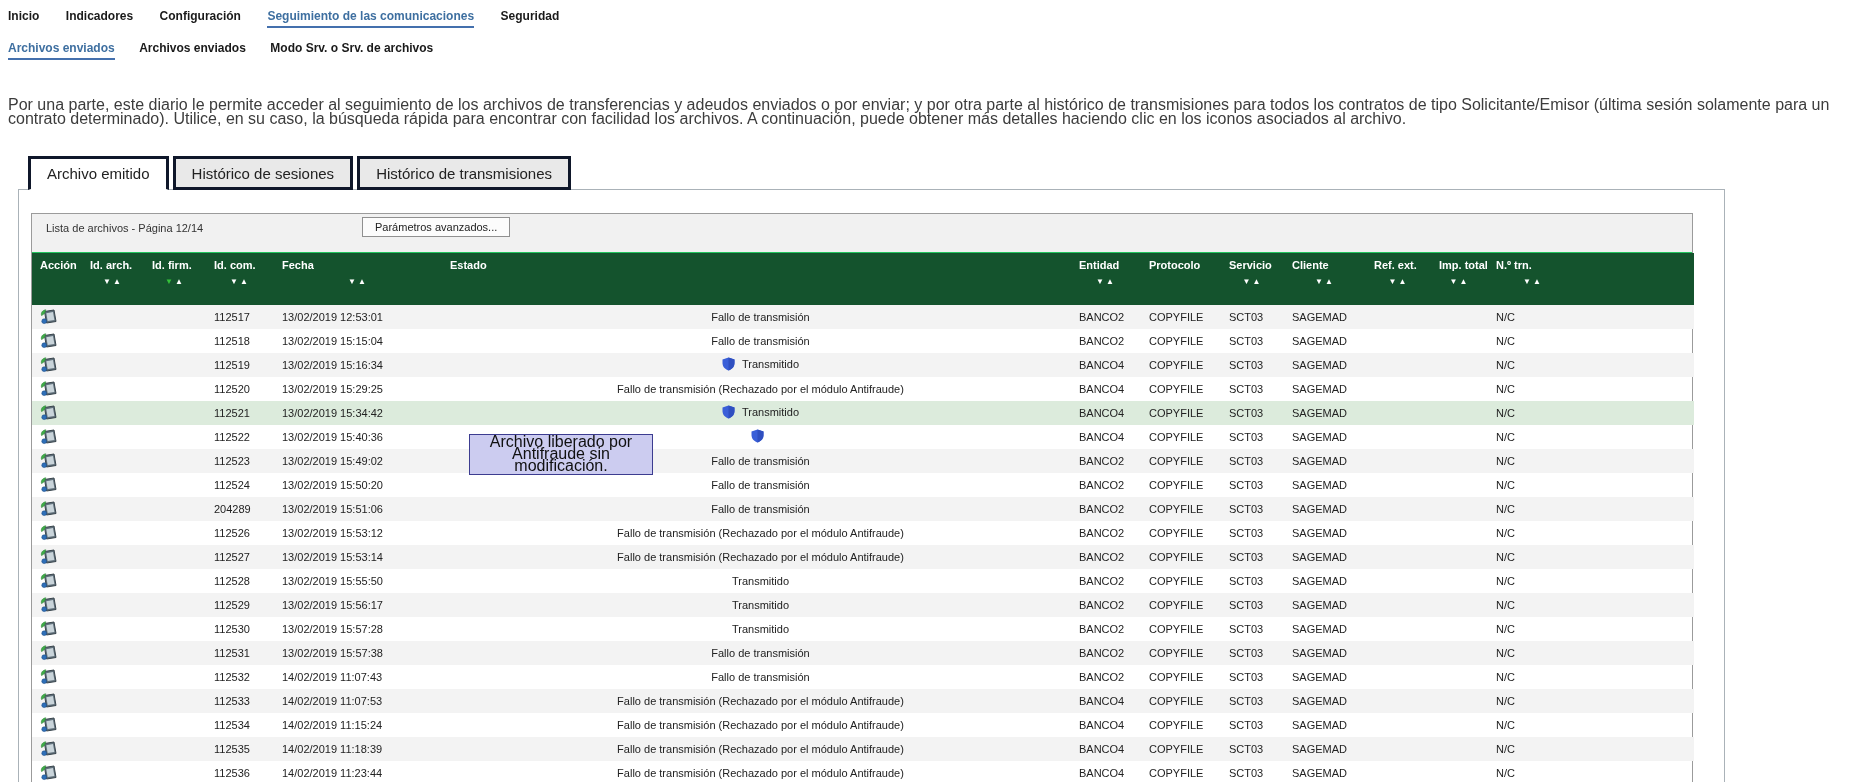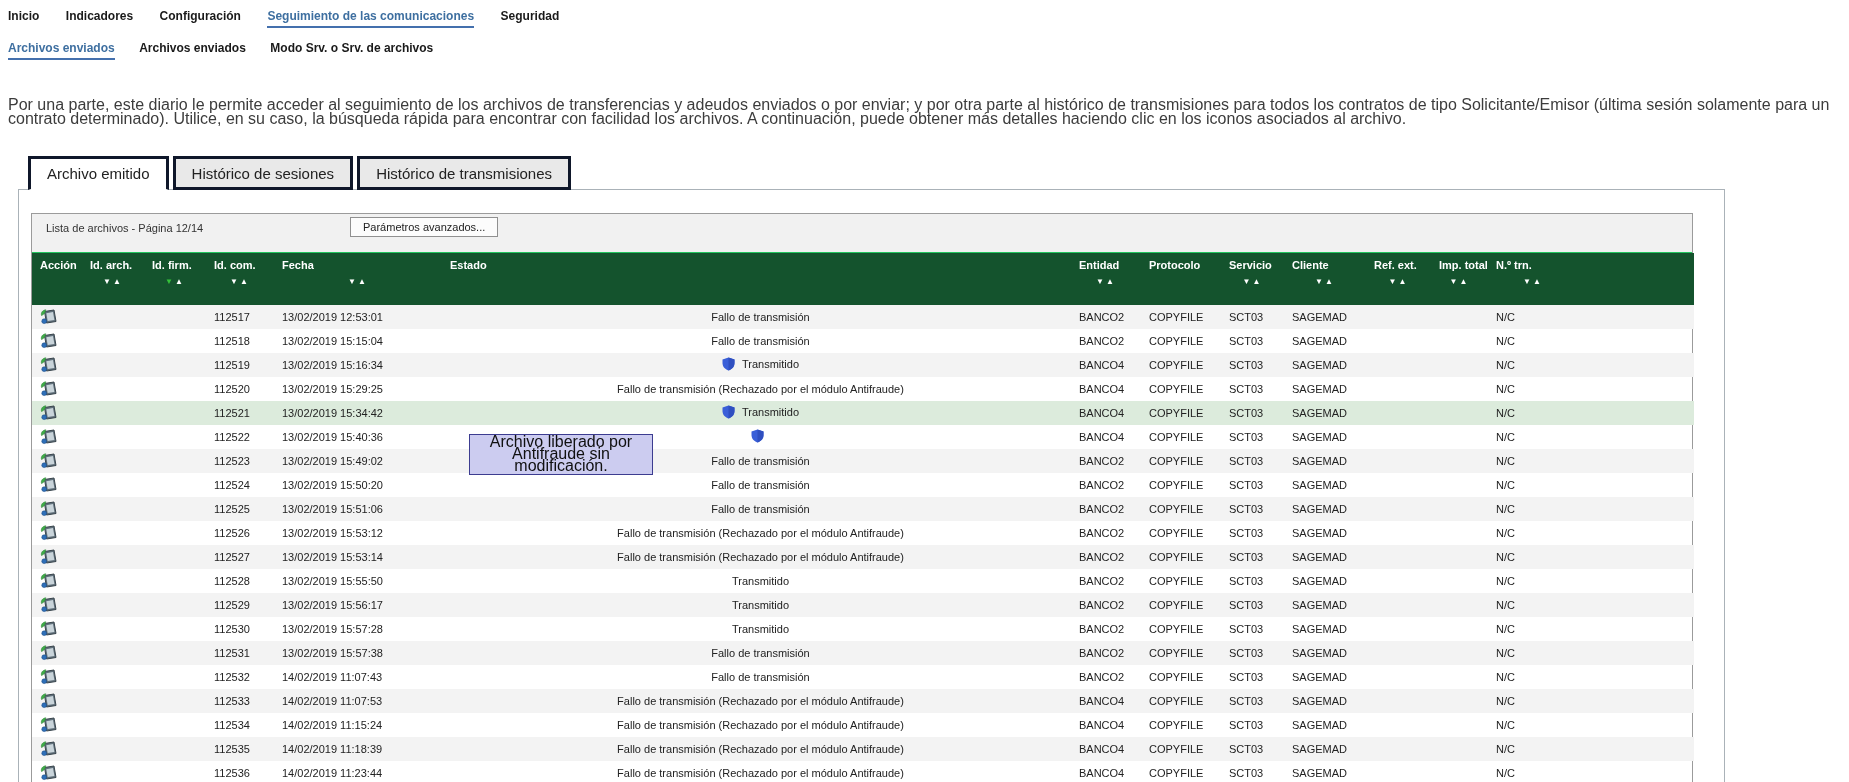--- a/index.html
+++ b/index.html
@@ -25,21 +25,21 @@
   .tab.active { background:#fff; border-bottom:1px solid #fff; z-index:3; }
 
   
   .panel { position:relative; margin-left:18px; width:1707px; height:612px;
     border:1px solid #aab2b8; background:#fff; }
   .table-box { position:relative; margin:23px 0 0 12px; width:1662px; border:1px solid #9b9b9b; }
 
   
   .toolbar { position:relative; height:39px; background:#f1f1f1; border-bottom:1px solid #22c55e; }
   .toolbar .list-title { position:absolute; left:14px; top:8px; font-size:11px; color:#333; }
-  .adv-btn { position:absolute; left:318px; top:3px; padding:3px 12px; font-size:11px;
+  .adv-btn { position:absolute; left:330px; top:3px; padding:3px 12px; font-size:11px;
     background:#fcfcfc; border:1px solid #909090; color:#222; cursor:pointer;
     font-family:"Liberation Sans", sans-serif; }
 
   
   table { border-collapse:collapse; table-layout:fixed; width:1662px; }
   th { background:#14532d; vertical-align:top; height:52px; text-align:left; }
   .th-label { padding:6px 2px 0 8px; font-size:11px; font-weight:bold; color:#fff; white-space:nowrap; }
   .sort-arrows { text-align:center; padding-top:6px; font-size:8px; letter-spacing:2px;
     cursor:pointer; color:#fff; user-select:none; }
   .sort-arrows span { color:#fff; }
@@ -351,21 +351,21 @@
           </tr>
           <tr class="alt">
             <td><span class="action-icon"><svg width="18" height="16" viewBox="0 0 18 16">
                   <path d="M4.5 2.5 L14 1 L16 12.5 L6.5 14 Z" fill="#5f6f7a" stroke="#39454d" stroke-width="1"></path>
                   <path d="M6.3 4.2 L13 3.1 L14.4 11 L7.7 12.1 Z" fill="#c9d4da"></path>
                   <path d="M1.5 6.5 C0.8 3.5 2.5 1.2 5.8 0.8 C5.2 2.2 5.6 4.8 1.5 6.5 Z" fill="#3fae49" stroke="#2d7f35" stroke-width="0.6"></path>
                   <circle cx="4.2" cy="12.2" r="2.4" fill="#2e6fb8" stroke="#1d4f8a" stroke-width="0.6"></circle>
                 </svg></span></td>
             <td></td>
             <td></td>
-            <td>112525</td>
+            <td>204289</td>
             <td>13/02/2019 15:51:06</td>
             <td class="estado-cell"><span>Fallo de transmisión</span></td>
             <td>BANCO2</td>
             <td>COPYFILE</td>
             <td>SCT03</td>
             <td>SAGEMAD</td>
             <td></td>
             <td></td>
             <td>N/C</td>
             <td></td>

